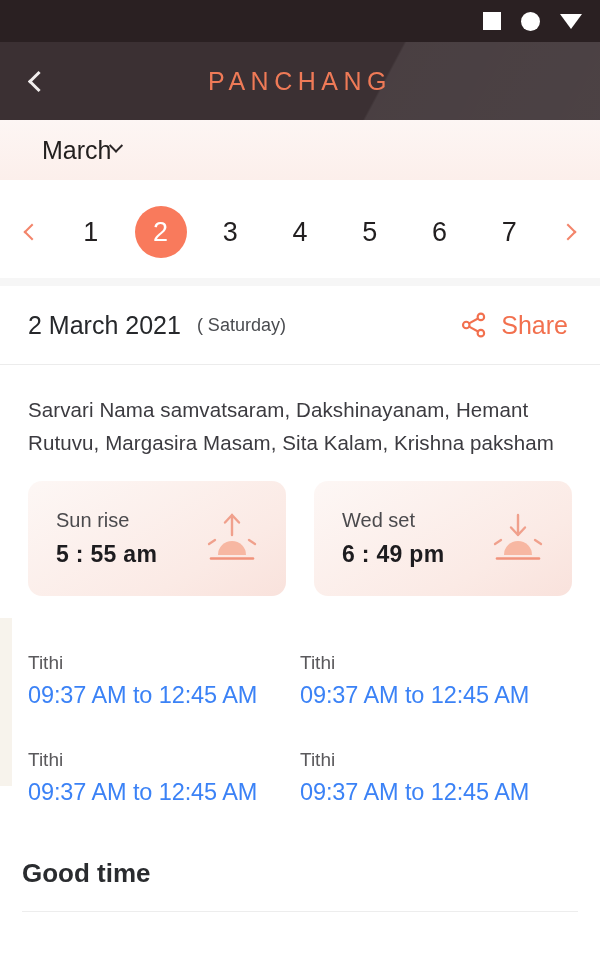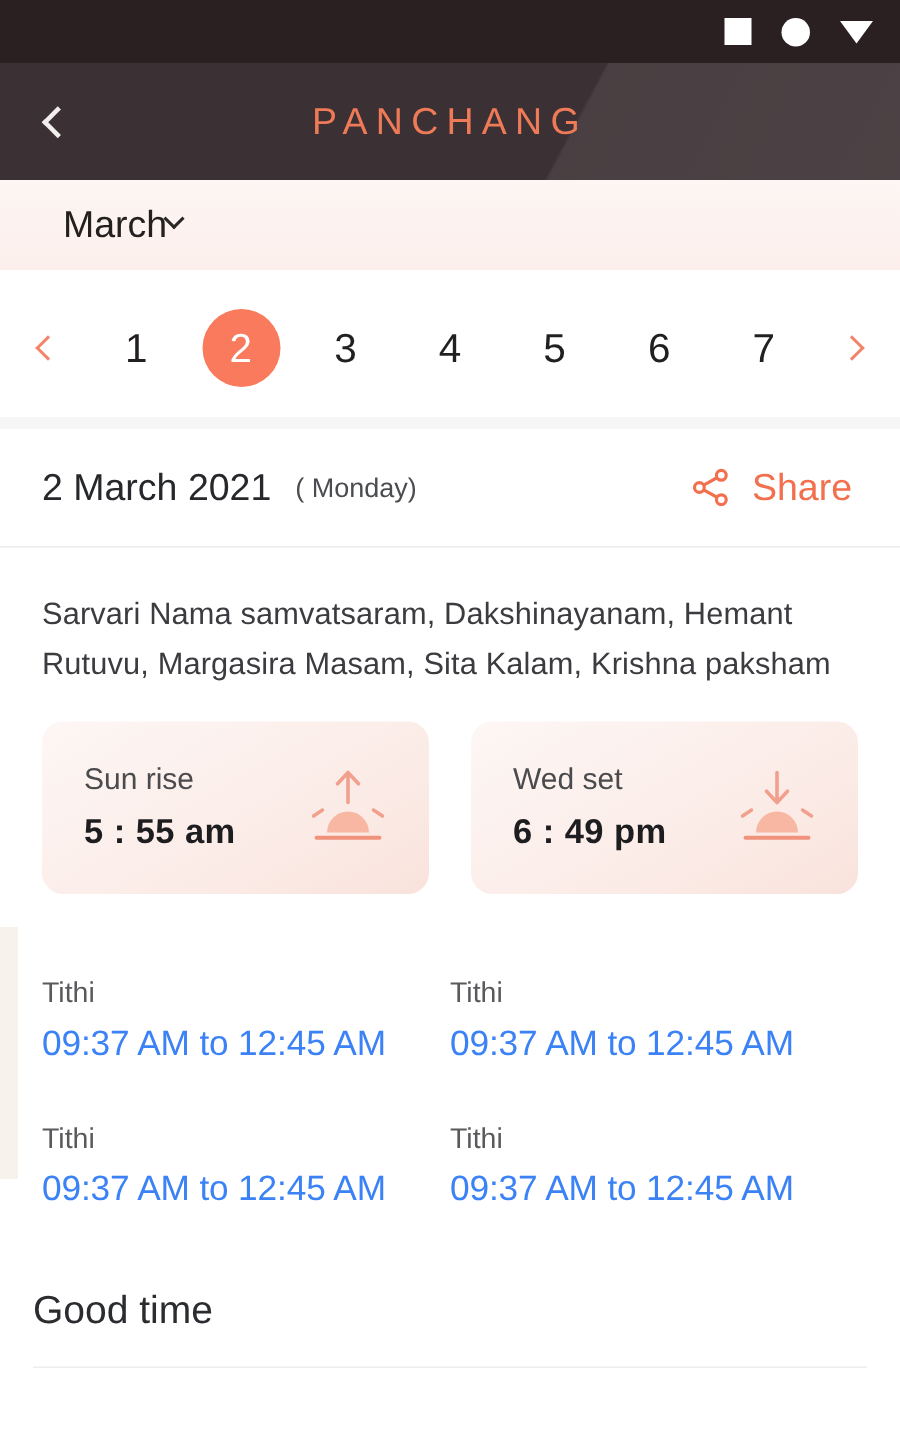--- a/index.html
+++ b/index.html
@@ -122,21 +122,21 @@
   .left-strip{
     position:absolute; left:0; top:22px; width:12px; height:168px;
     background:#f7f3ec;
   }
   .tithi-grid{ display:grid; grid-template-columns:1fr 1fr; row-gap:40px; }
   .tithi-label{ font-size:19px; color:#5a595c; margin-bottom:8px; }
   .tithi-value{ font-size:23.5px; color:#3b82f6; font-weight:400; letter-spacing:-.1px; }
 
   
   .goodtime{ padding:52px 28px 0 22px; }
-  .goodtime h2{ font-size:26px; font-weight:400; color:#2a2c2f; }
+  .goodtime h2{ font-size:26px; font-weight:700; color:#2a2c2f; }
   .goodtime-sep{ margin:22px 22px 0 22px; height:1px; background:#ededed; }
 </style>
 </head>
 <body>
 
 <div class="screen">
 
   <div class="statusbar">
     <div class="nav-sq"></div>
     <div class="nav-ci"></div>
@@ -171,21 +171,21 @@
       <div class="arrow-cell">
         <span class="chev-right-c"></span>
       </div>
     </div>
   </div>
 
   <div class="band-sep"></div>
 
   <div class="daterow">
     <span class="date-main">2 March 2021</span>
-    <span class="date-dow">( Monday)</span>
+    <span class="date-dow">( Saturday)</span>
     <span class="spacer"></span>
     <span class="share-btn">
       <svg width="30" height="30" viewBox="0 0 24 24" fill="none" stroke="#f2704e" stroke-width="1.7">
         <circle cx="17.5" cy="5.5" r="2.6"></circle>
         <circle cx="5.8" cy="12" r="2.6"></circle>
         <circle cx="17.5" cy="18.5" r="2.6"></circle>
         <line x1="8.1" y1="10.7" x2="15.2" y2="6.8"></line>
         <line x1="8.1" y1="13.3" x2="15.2" y2="17.2"></line>
       </svg>
       <span class="share-label">Share</span>

